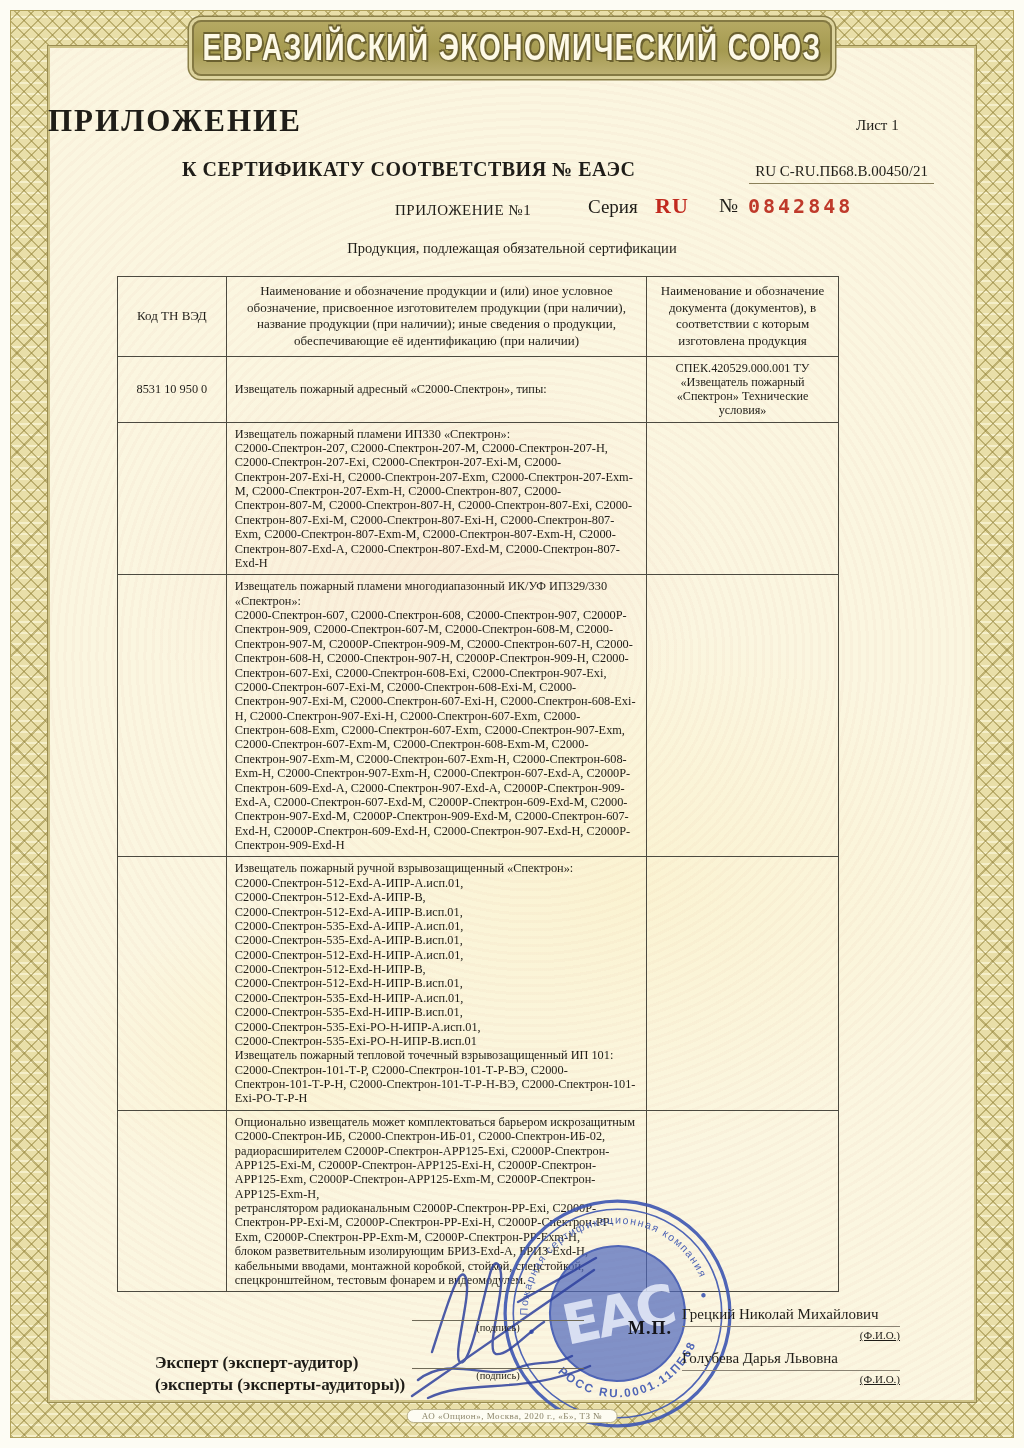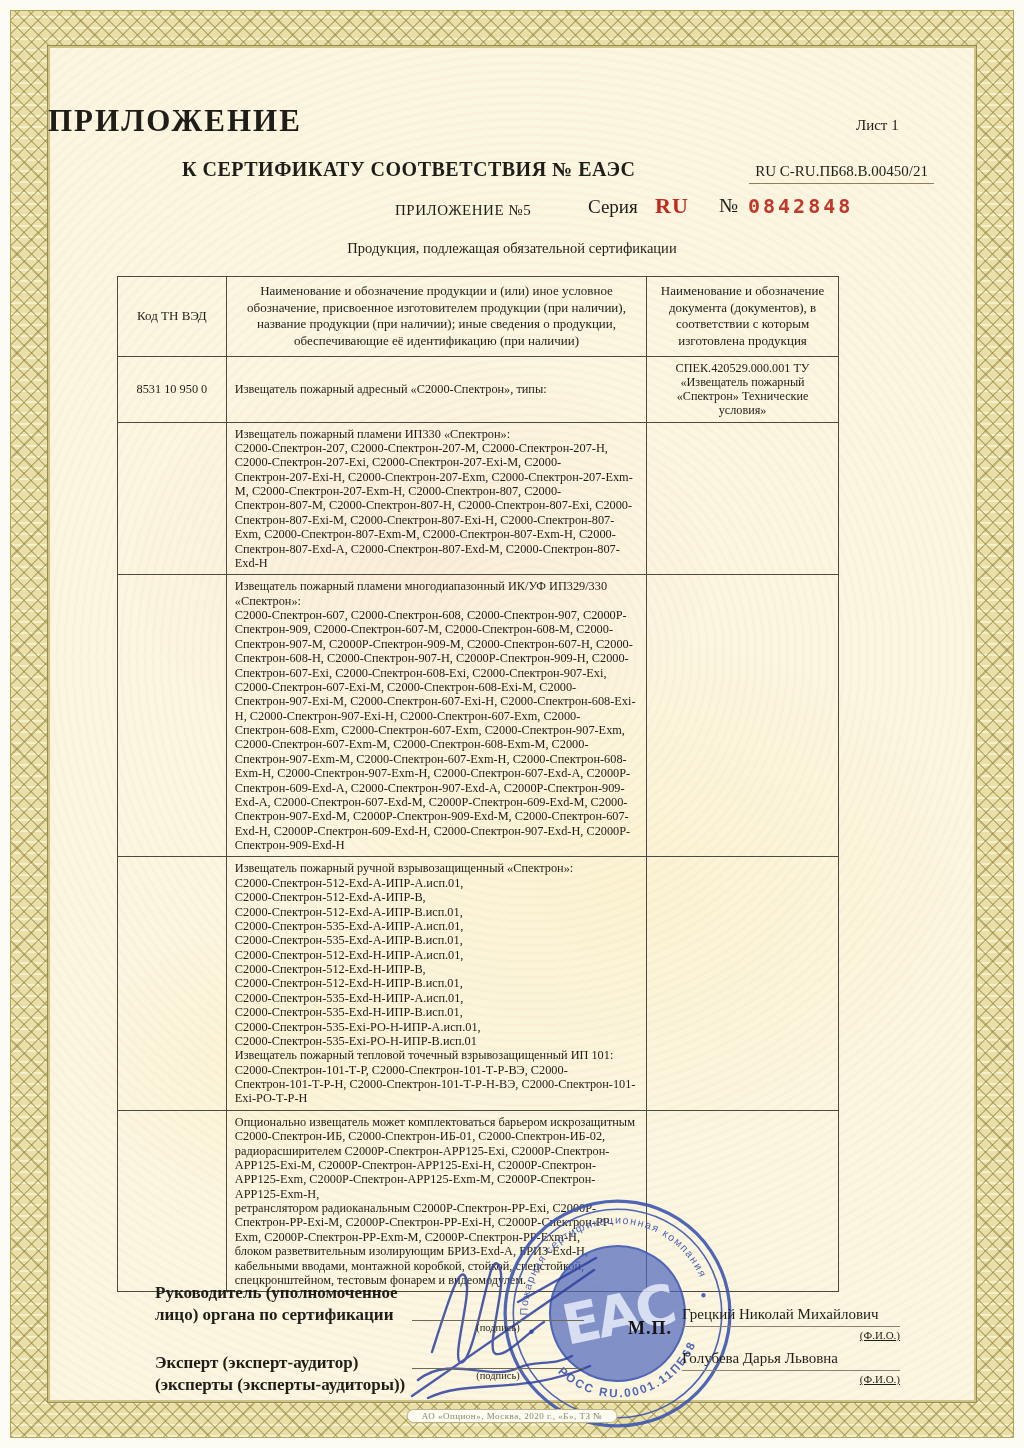--- a/index.html
+++ b/index.html
@@ -110,31 +110,34 @@
              padding:1px 14px; font-family:Liberation Serif, serif;
              font-size:9px; color:#8a8468; letter-spacing:.5px; white-space:nowrap; }
 </style>
 </head>
 <body>
 
 <div class="page">
   <div class="frame"></div>
   <div class="paper"></div>
 
+  <div class="banner">
+    <span class="banner-text">ЕВРАЗИЙСКИЙ ЭКОНОМИЧЕСКИЙ СОЮЗ</span>
+  </div>
 
   <div class="page-title">ПРИЛОЖЕНИЕ</div>
   <div class="sheet-label">Лист 1</div>
 
   <div class="cert-row">
     <span class="cert-subtitle">К СЕРТИФИКАТУ СООТВЕТСТВИЯ № ЕАЭС</span>
     <span class="cert-number">RU С-RU.ПБ68.В.00450/21</span>
   </div>
 
   <div class="annex-row">
-    <span class="annex-label">ПРИЛОЖЕНИЕ №5</span>
+    <span class="annex-label">ПРИЛОЖЕНИЕ №1</span>
     <span class="series-label">Серия</span>
     <span class="series-value">RU</span>
     <span class="number-sign">№</span>
     <span class="number-value">0842848</span>
   </div>
 
   <div class="section-title">Продукция, подлежащая обязательной сертификации</div>
 
   <div class="tbl-wrap">
     <table>
@@ -193,21 +196,20 @@
 ретранслятором радиоканальным С2000Р-Спектрон-РР-Exi, С2000Р-Спектрон-РР-Exi-М, С2000Р-Спектрон-РР-Exi-Н, С2000Р-Спектрон-РР-Exm, С2000Р-Спектрон-РР-Exm-М, С2000Р-Спектрон-РР-Exm-Н,
 блоком разветвительным изолирующим БРИЗ-Exd-А, БРИЗ-Exd-Н,
 кабельными вводами, монтажной коробкой, стойкой, спецстойкой,
 спецкронштейном, тестовым фонарем и видеомодулем.</td>
           <td class="cell-doc"></td>
         </tr>
       </tbody>
     </table>
   </div>
 
-  <div class="foot-label lbl-head">Руководитель (уполномоченное лицо) органа по сертификации</div>
   <div class="foot-label lbl-expert">Эксперт (эксперт-аудитор)
 (эксперты (эксперты-аудиторы))</div>
 
   <div class="sigline sig1">
     <div class="sigline-rule"></div>
     <div class="sigline-cap">(подпись)</div>
   </div>
   <div class="sigline sig2">
     <div class="sigline-rule"></div>
     <div class="sigline-cap">(подпись)</div>

